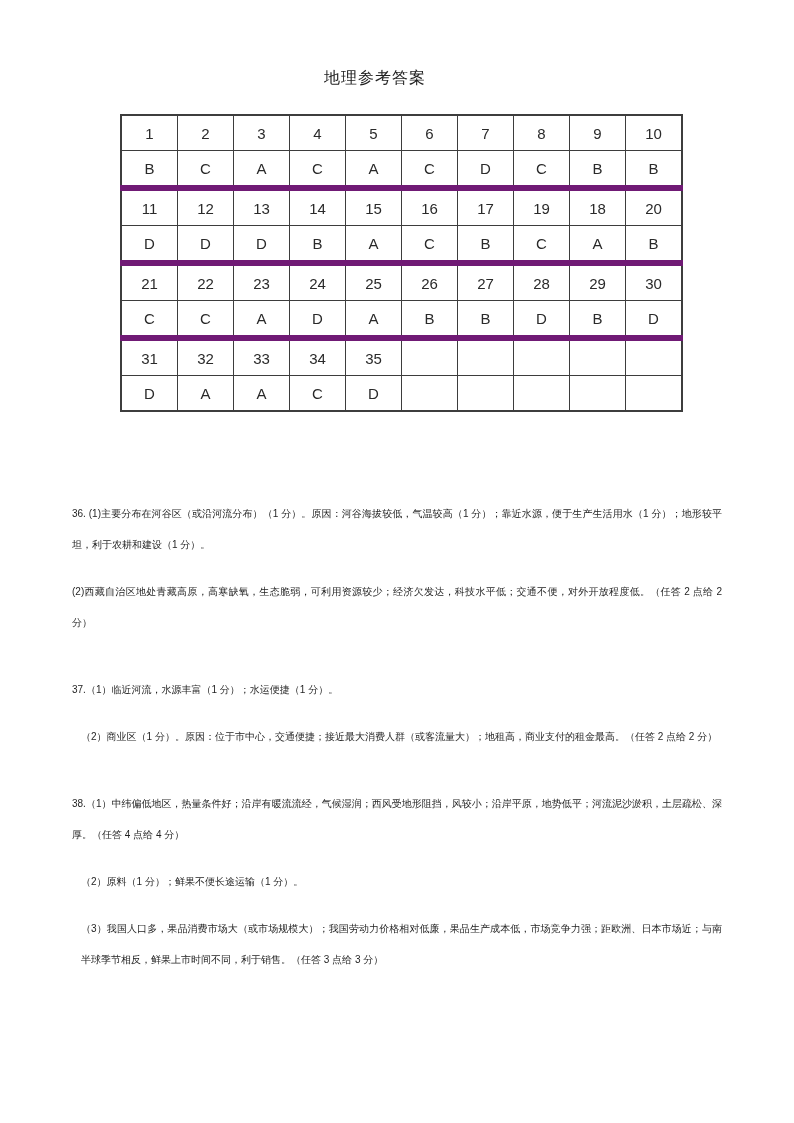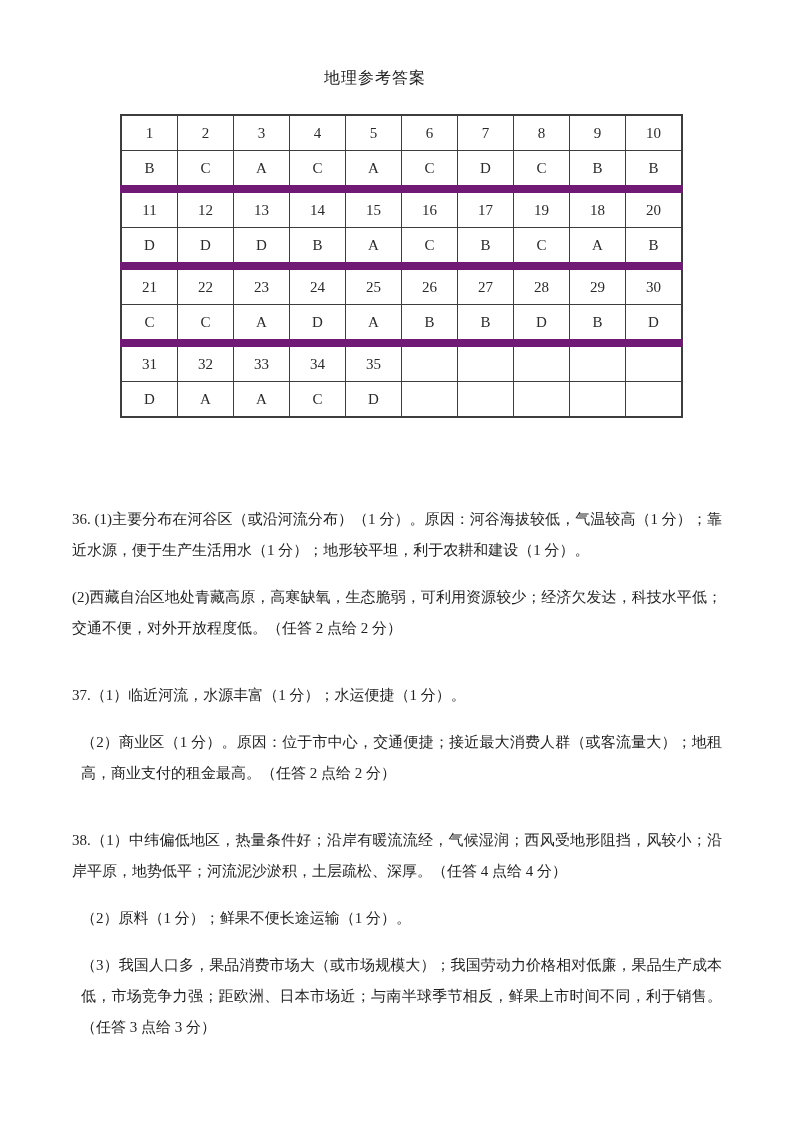--- a/index.html
+++ b/index.html
@@ -8,21 +8,21 @@
     background: #ffffff;
   }
   .page {
     position: relative;
     width: 794px;
     height: 1123px;
     margin: 0 auto;
     background: #ffffff;
     box-sizing: border-box;
     padding: 68px 72px 0 72px;
-    font-family: Liberation Serif, serif;
+    font-family: Liberation Sans, sans-serif;
     color: #1f1f1f;
     overflow: hidden;
   }
   .doc-title {
     font-size: 16px;
     font-weight: normal;
     text-align: center;
     margin: 0 44px 0 0;
     letter-spacing: 1px;
     color: #222222;
@@ -36,31 +36,31 @@
     width: 55px;
     height: 34px;
     border: 1px solid #3d3d3d;
     text-align: center;
     vertical-align: middle;
     font-size: 15px;
     padding: 0;
     color: #2a2a2a;
   }
   table.answer-table tr.pair-start td {
-    border-top: 8px solid #701a75;
+    border-top: 6px solid #701a75;
   }
   .free-response {
     margin-top: 86px;
   }
   .question-block + .question-block {
     margin-top: 36px;
   }
   p.answer-paragraph {
     margin: 0;
-    font-size: 15px;
+    font-size: 10px;
     line-height: 31px;
     text-align: justify;
     color: #1f1f1f;
   }
   p.answer-paragraph + p.answer-paragraph {
     margin-top: 16px;
   }
   p.answer-paragraph.indented {
     padding-left: 9px;
   }

